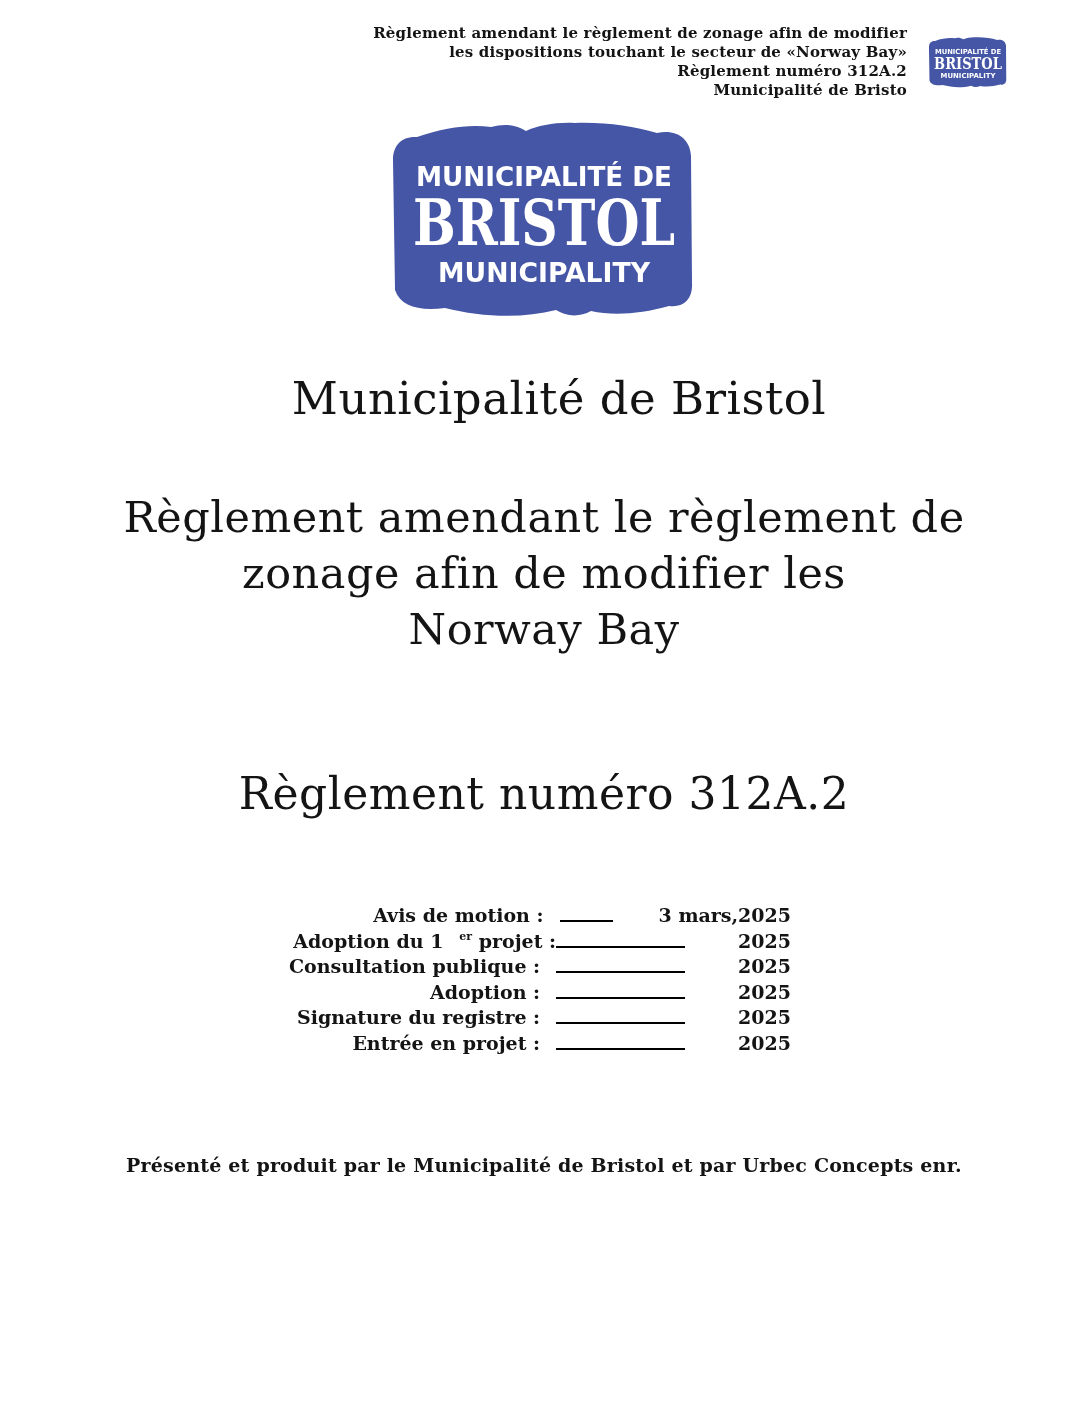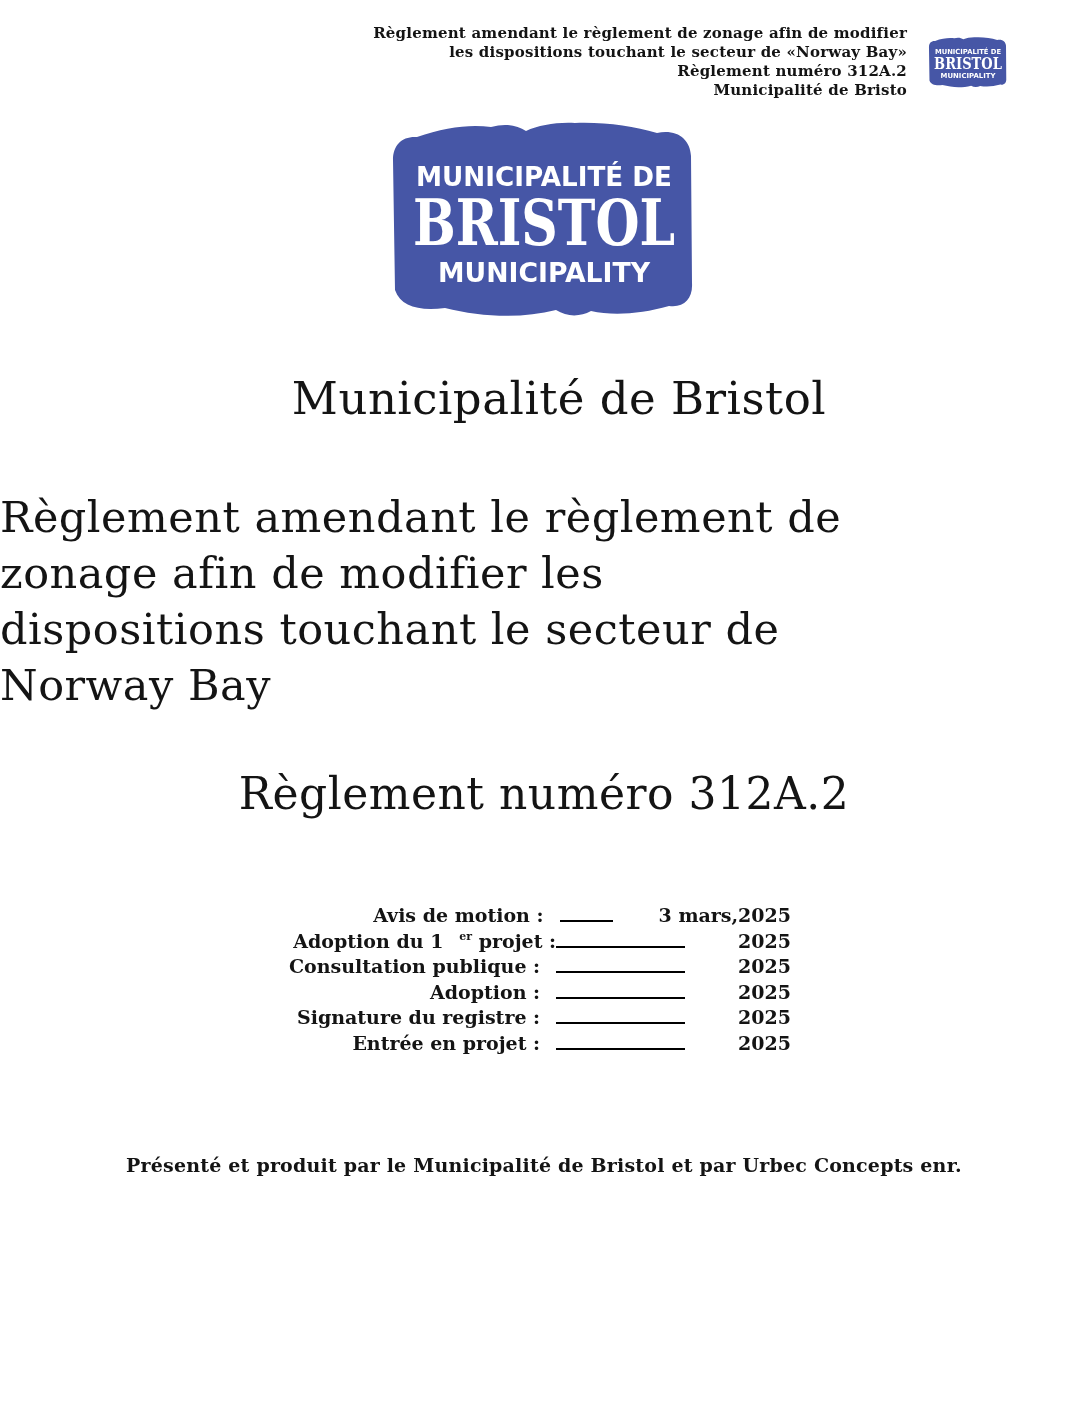--- a/index.html
+++ b/index.html
@@ -24,21 +24,21 @@
   
   .big-logo { position:absolute; top:118px; left:379px; }
 
   
   .main-title {
     position:absolute; top:372px; left:0; right:0;
     text-align:center; font-size:45px; letter-spacing:0.5px;margin-left:30px;
   }
   .subtitle {
     position:absolute; top:489px; left:0; right:0;
-    font-size:43px; line-height:56px; letter-spacing:0.5px;
+    text-align:center; font-size:43px; line-height:56px; letter-spacing:0.5px;
   }
   .reg-num {
     position:absolute; top:768px; left:0; right:0;
     text-align:center; font-size:44px; letter-spacing:0.5px;
   }
 
   
   .dates {
     position:absolute; top:904px; left:297px; width:494px;
     font-size:19px; font-weight:bold;
@@ -97,21 +97,20 @@
       <text x="165" y="127" text-anchor="middle" fill="#ffffff" font-family="DejaVu Serif, serif" font-weight="bold" font-size="64" textLength="262" lengthAdjust="spacingAndGlyphs">BRISTOL</text>
       <text x="165" y="164" text-anchor="middle" fill="#ffffff" font-family="DejaVu Sans, sans-serif" font-weight="bold" font-size="26" textLength="212" lengthAdjust="spacingAndGlyphs">MUNICIPALITY</text>
     </svg>
   </div>
 
   <div class="main-title">Municipalité de Bristol</div>
 
   <div class="subtitle">
     <div>Règlement amendant le règlement de</div>
     <div>zonage afin de modifier les</div>
-    <div>dispositions touchant le secteur de</div>
     <div>Norway Bay</div>
   </div>
 
   <div class="reg-num">Règlement numéro 312A.2</div>
 
   <div class="dates">
 
     <div class="date-row">
       <span class="date-label"><span>Avis de motion :</span><sup></sup><span></span></span>
       <span class="date-value">

